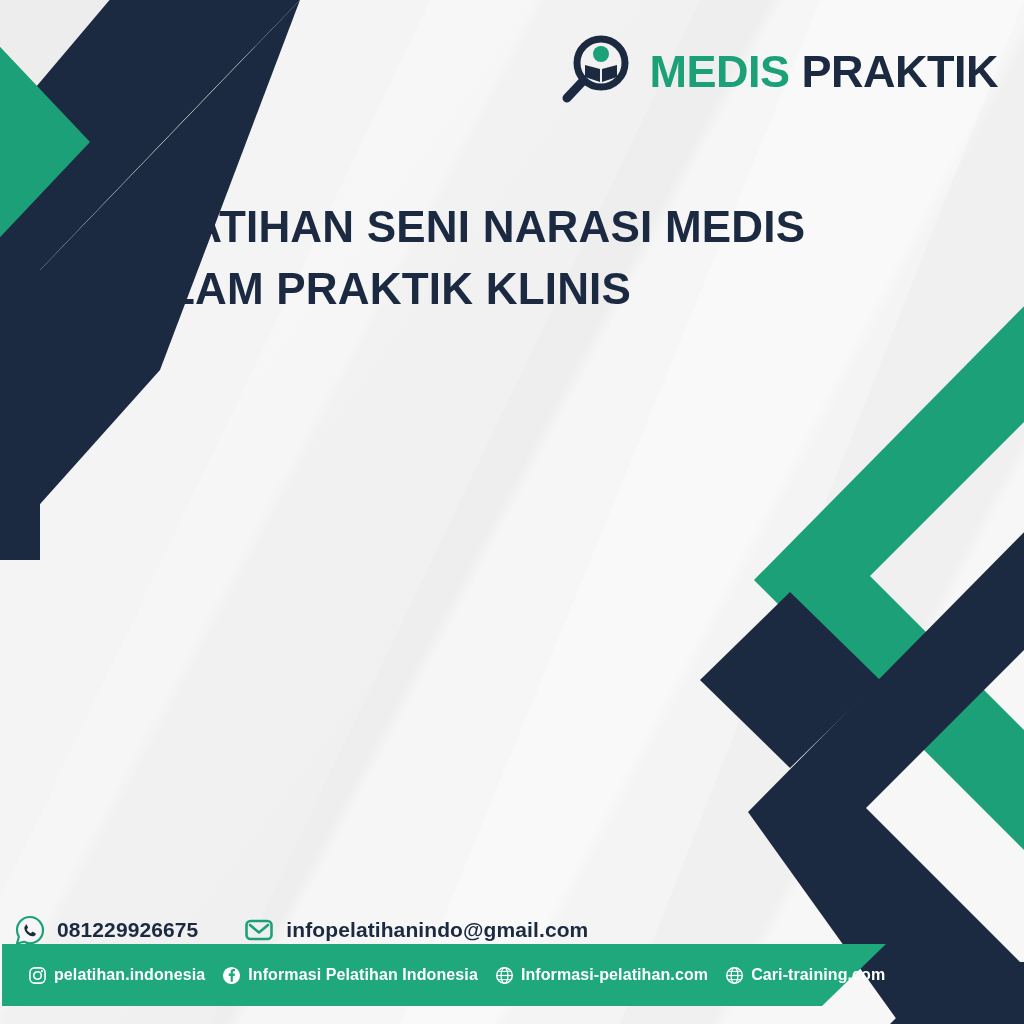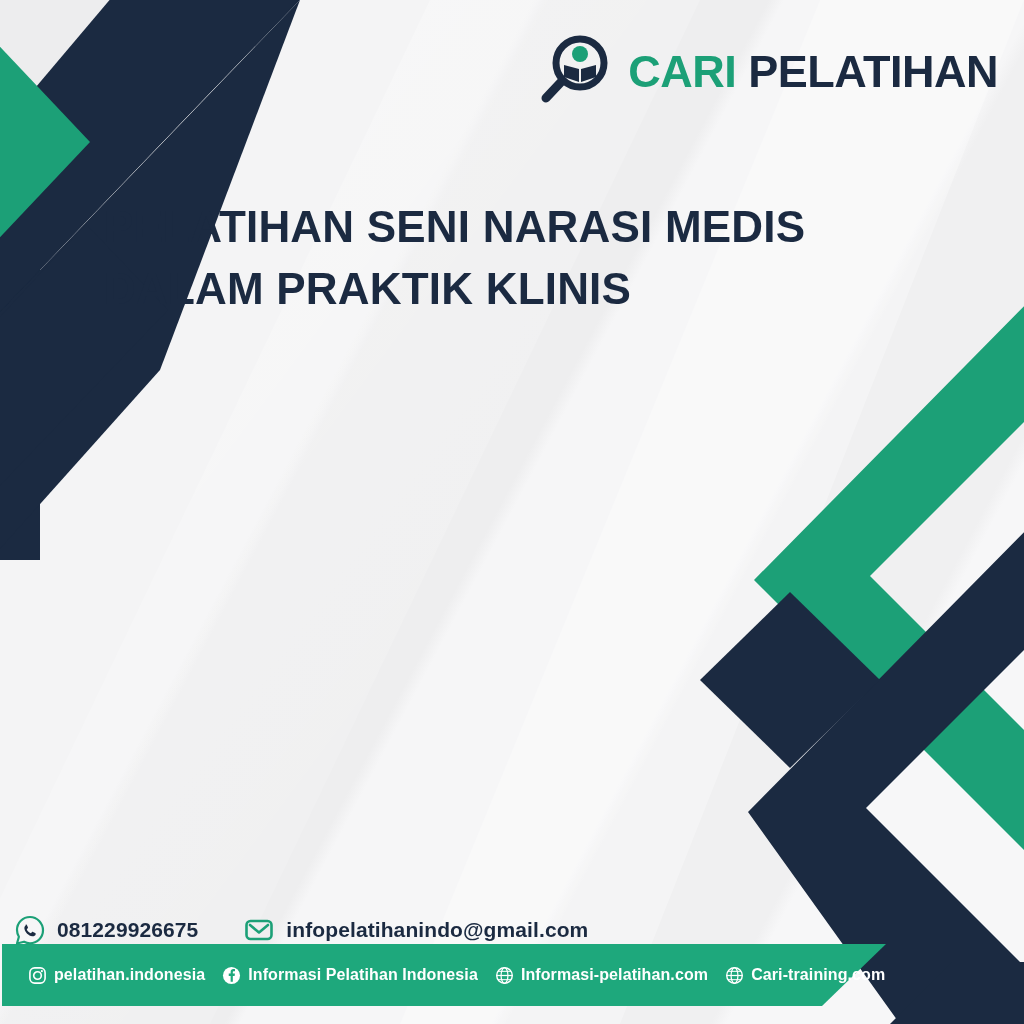--- a/index.html
+++ b/index.html
@@ -159,21 +159,21 @@
 
   <div class="logo-wrap">
     <svg class="logo-mark" viewBox="0 0 74 74" aria-hidden="true">
       <circle cx="42" cy="29" r="24" fill="none" stroke="#1B2A41" stroke-width="7"></circle>
       <line x1="24" y1="47" x2="8" y2="64" stroke="#1B2A41" stroke-width="9" stroke-linecap="round"></line>
       <circle cx="42" cy="20" r="8" fill="#1CA077"></circle>
       <path d="M 26 31 L 41 35 L 41 48 L 26 43 Z" fill="#1B2A41"></path>
       <path d="M 58 31 L 43 35 L 43 48 L 58 43 Z" fill="#1B2A41"></path>
     </svg>
     <div class="logo-text">
-      <span class="w-cari">CARI</span><span>&nbsp;</span><span class="w-training">PELATIHAN</span>
+      <span class="w-cari">MEDIS</span><span>&nbsp;</span><span class="w-training">PRAKTIK</span>
     </div>
   </div>
 
   <h1 class="headline">PELATIHAN SENI NARASI MEDIS DALAM PRAKTIK KLINIS</h1>
 
   <div class="contact-row">
 
     <div class="contact-item">
       <svg class="contact-icon" viewBox="0 0 32 32" aria-hidden="true">
         <path d="M16 3 C8.8 3 3 8.8 3 16 c0 2.4 .7 4.7 1.9 6.7 L3 29.5 l7-1.8 c1.9 1 4 1.6 6 1.6 7.2 0 13-5.8 13-13 S23.2 3 16 3 Z" fill="none" stroke="#1CA077" stroke-width="2.2" stroke-linejoin="round"></path>

